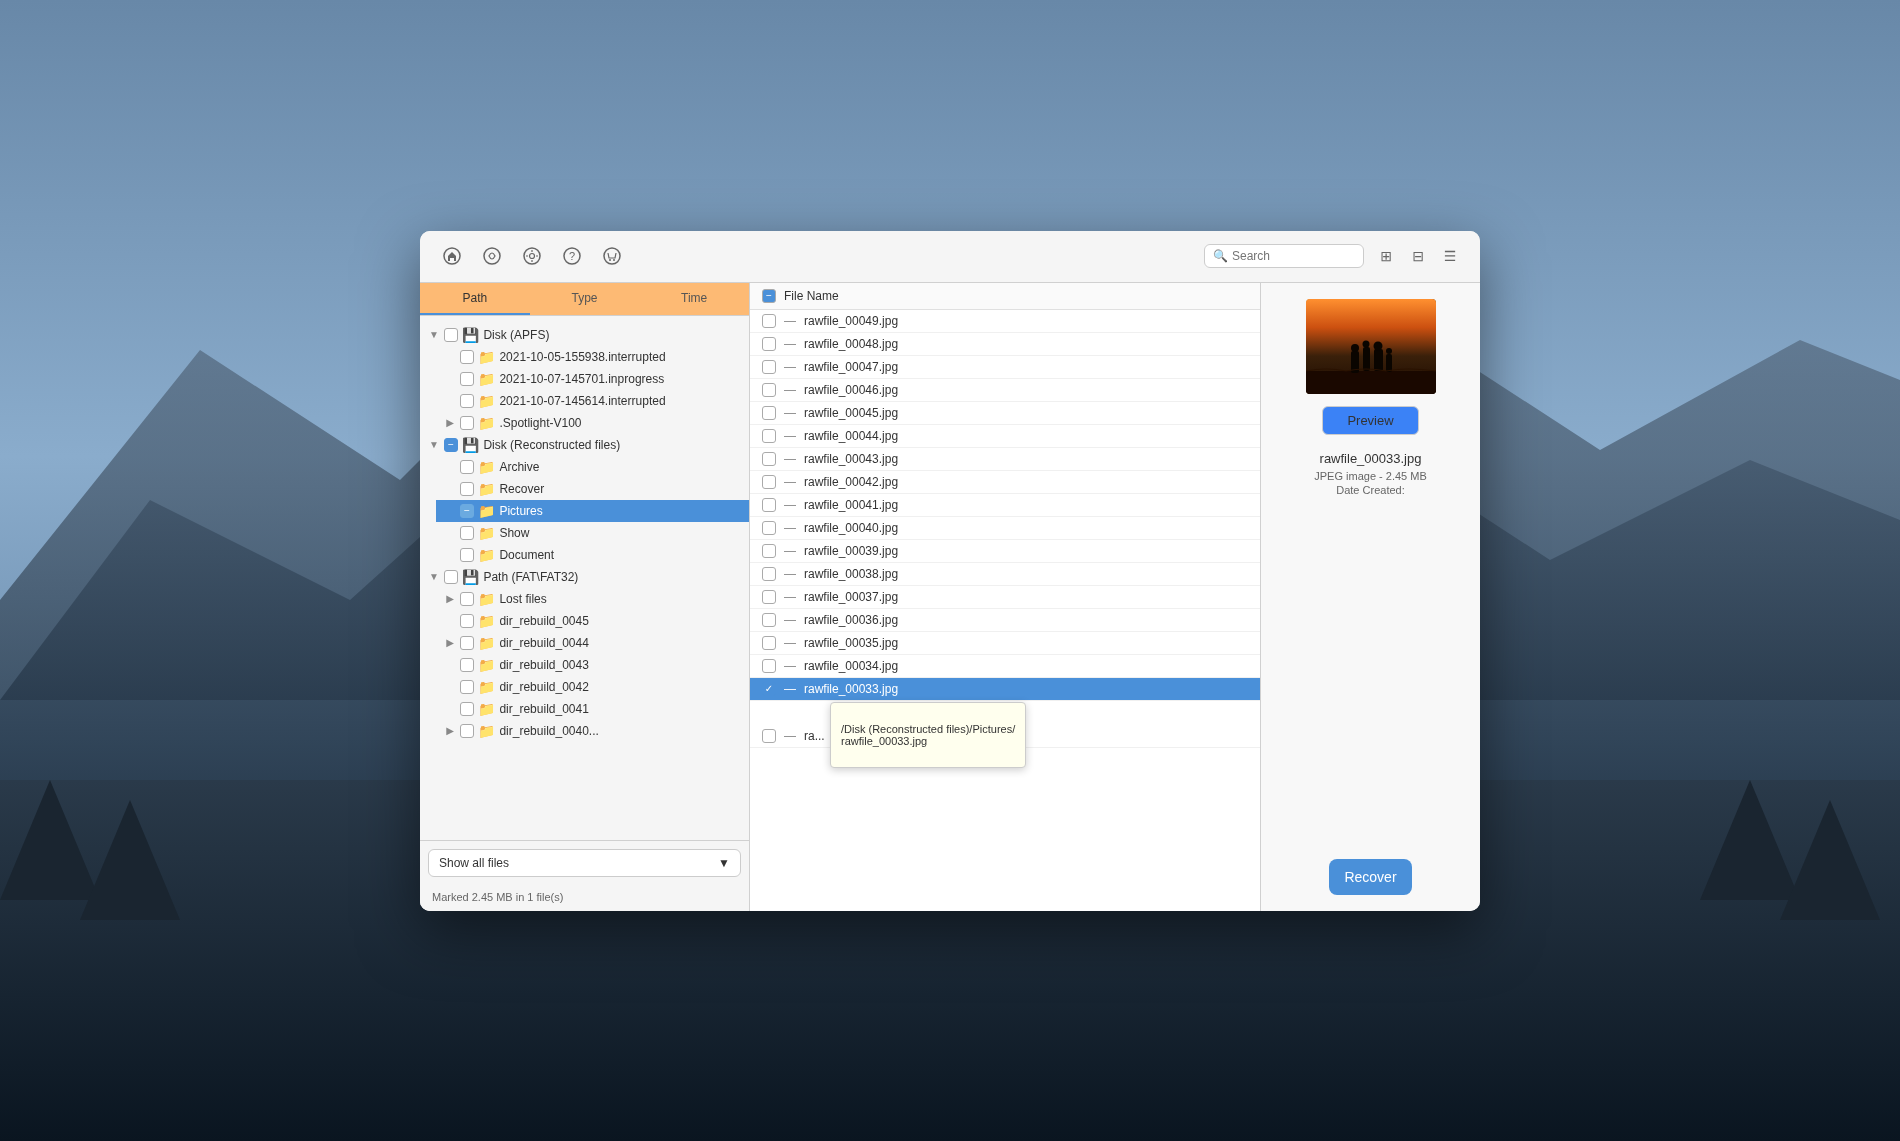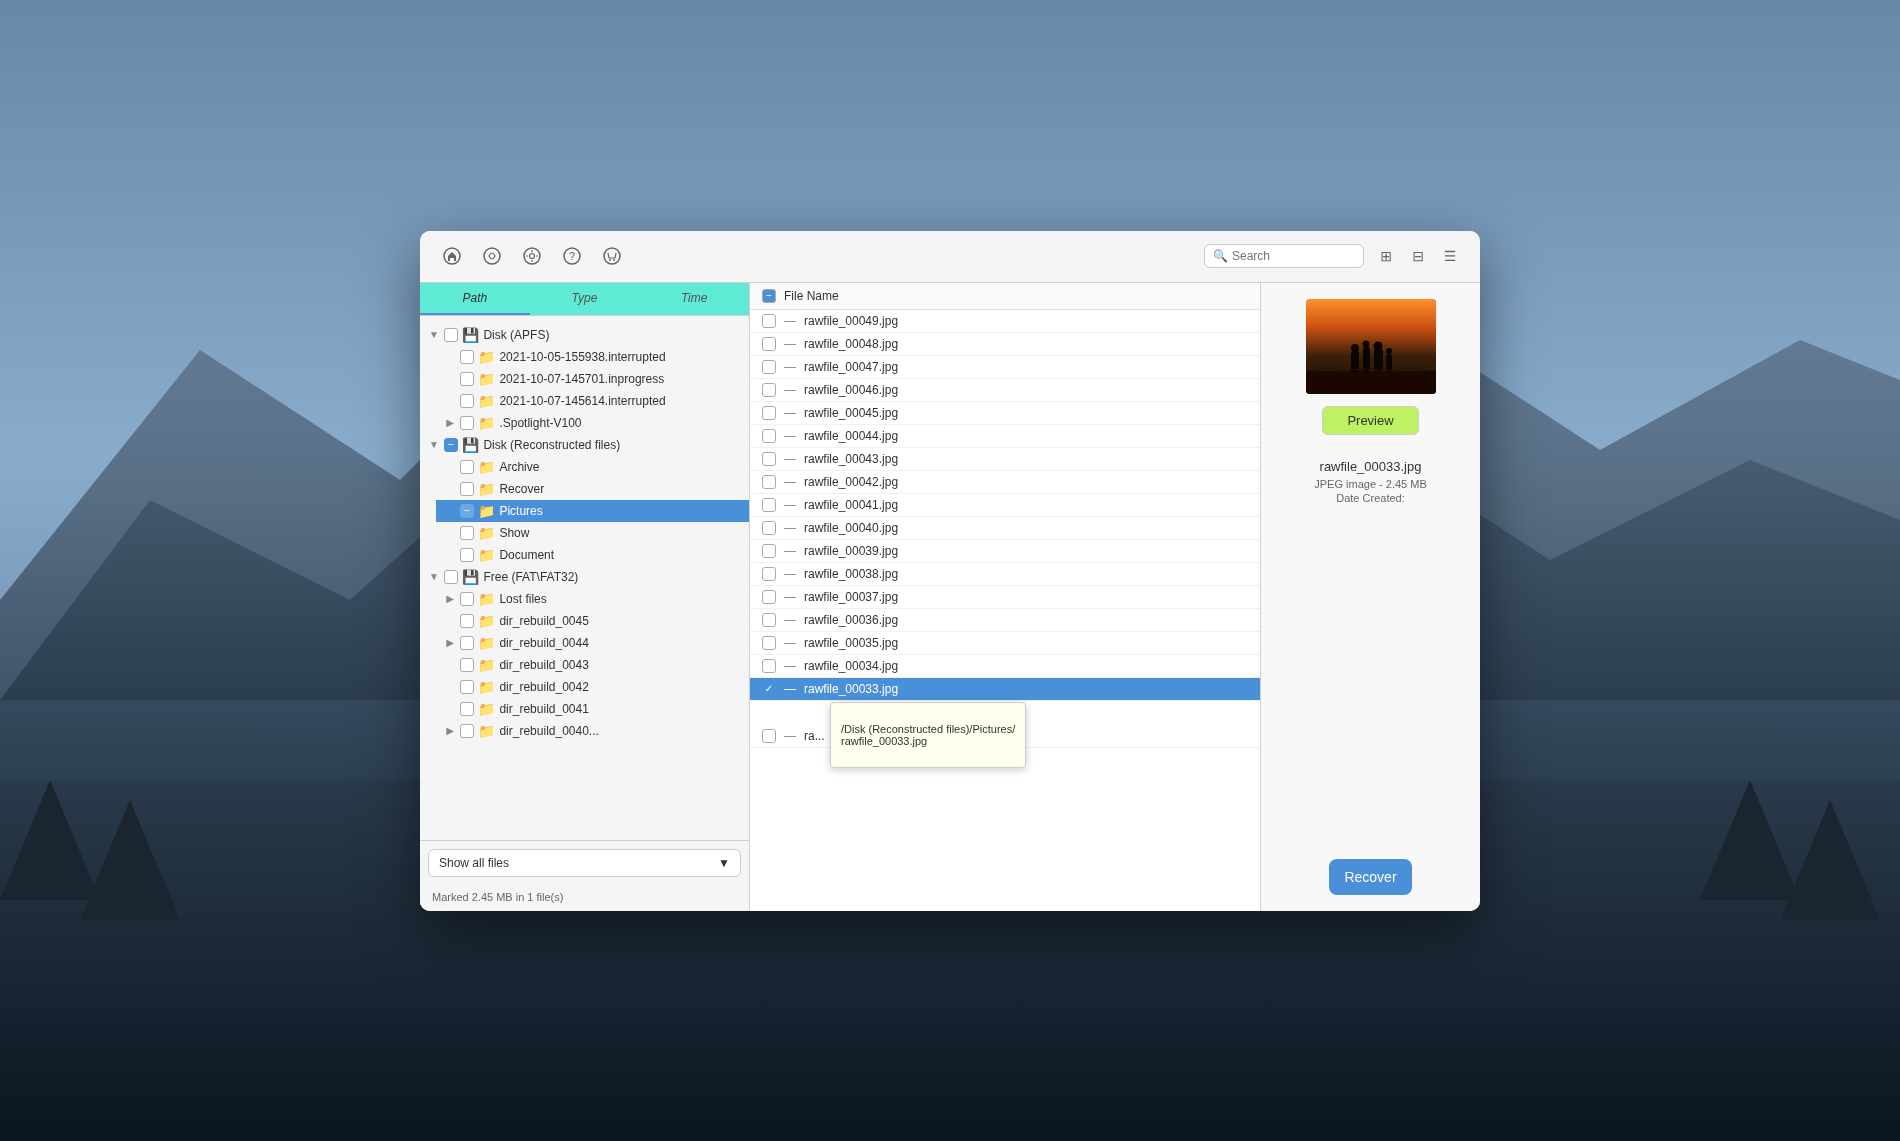--- a/index.html
+++ b/index.html
@@ -118,22 +118,21 @@
       width: 330px;
       background: #f5f5f5;
       border-right: 1px solid #d0d0d0;
       display: flex;
       flex-direction: column;
       flex-shrink: 0;
     }
     .left-panel-tabs {
       display: flex;
       border-bottom: 1px solid #d0d0d0;
-      background: #5eead4;
-      font-style: italic;
+      background: #fdba74;
     }
     .left-tab {
       flex: 1;
       padding: 8px 0;
       text-align: center;
       font-size: 12px;
       color: #555;
       cursor: pointer;
       border-bottom: 2px solid transparent;
     }
@@ -272,28 +271,28 @@
     .preview-image {
       width: 130px;
       height: 95px;
       border-radius: 4px;
       background: linear-gradient(135deg, #c8a060 0%, #8a6030 30%, #5a3a10 60%, #2a1a05 100%);
       margin-bottom: 12px;
       overflow: hidden;
       position: relative;
     }
     .preview-btn {
-      background: #bef264;
+      background: #3b82f6;
       border: 1px solid #ccc;
       border-radius: 6px;
       padding: 6px 24px;
       font-size: 13px;
       color: #333;
       cursor: pointer;
-      margin-bottom: 24px;
+      margin-bottom: 16px;
     }
     .file-info {
       text-align: center;
       margin-top: auto;
     }
     .file-name-info {
       font-size: 13px;
       font-weight: 500;
       color: #333;
       margin-bottom: 4px;
@@ -514,21 +513,21 @@
           <span class="chevron"> </span>
           <div class="checkbox-placeholder"></div>
           <span class="folder-icon">📁</span>
           <span>Document</span>
         </div>
 
         <div class="tree-item">
           <span class="chevron">▼</span>
           <div class="checkbox-placeholder"></div>
           <span class="disk-icon">💾</span>
-          <span>Free (FAT\FAT32)</span>
+          <span>Path (FAT\FAT32)</span>
         </div>
         <div class="tree-item indent-1">
           <span class="chevron">▶</span>
           <div class="checkbox-placeholder"></div>
           <span class="folder-icon">📁</span>
           <span>Lost files</span>
         </div>
         <div class="tree-item indent-1">
           <span class="chevron"> </span>
           <div class="checkbox-placeholder"></div>

